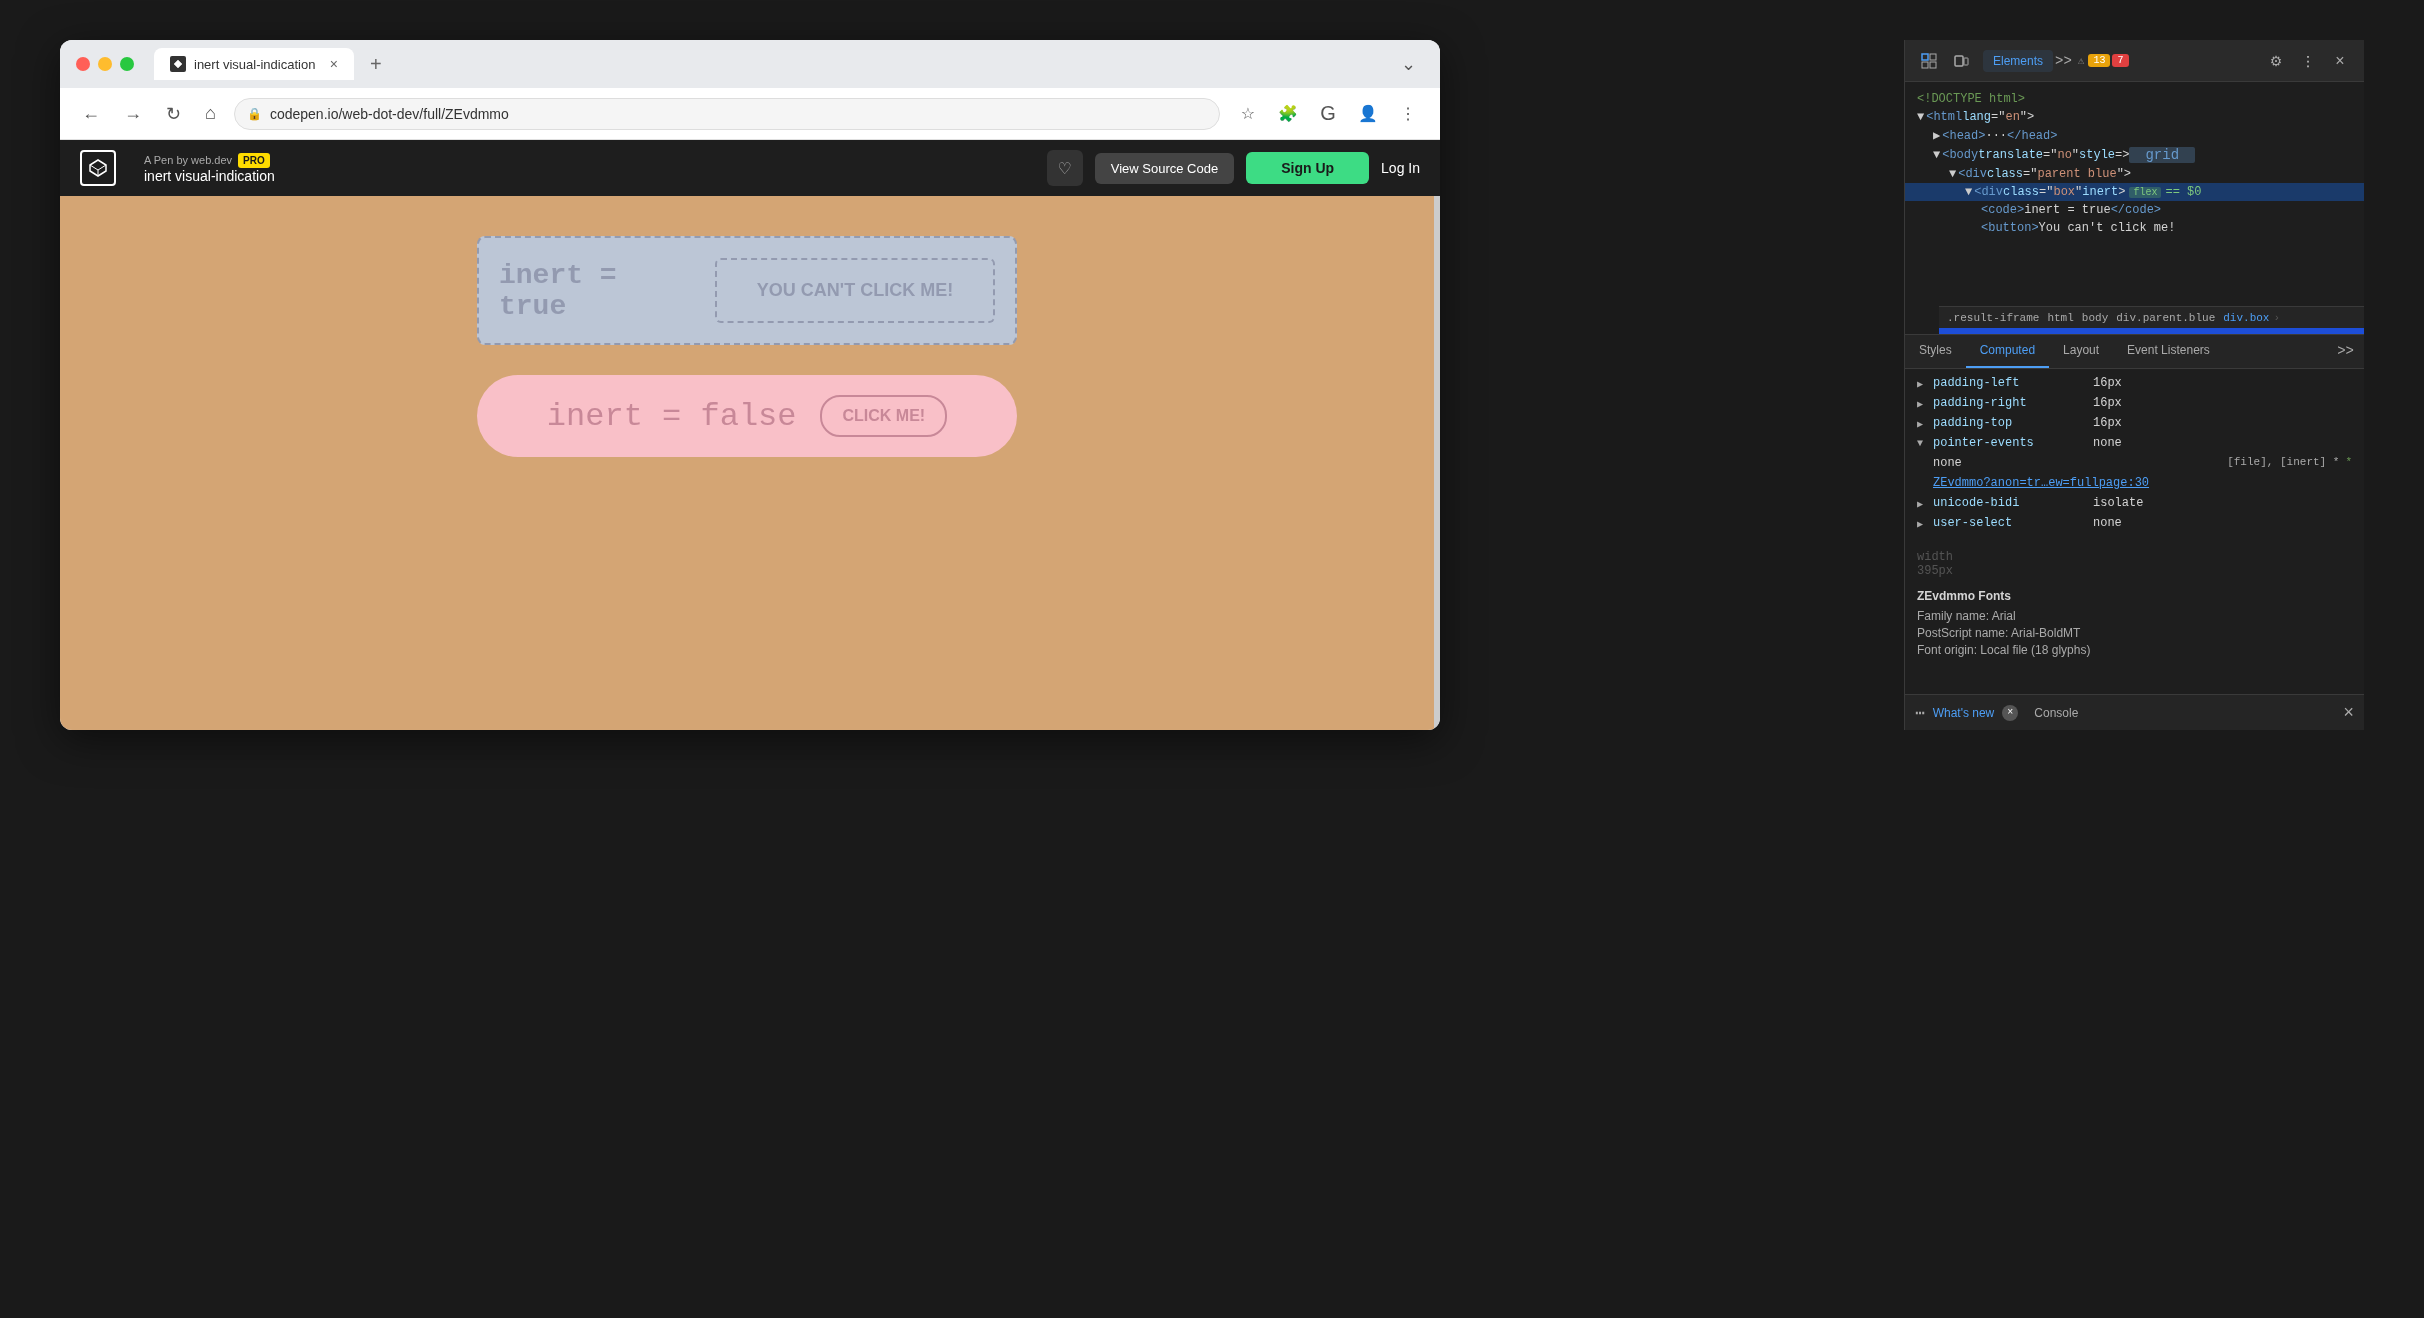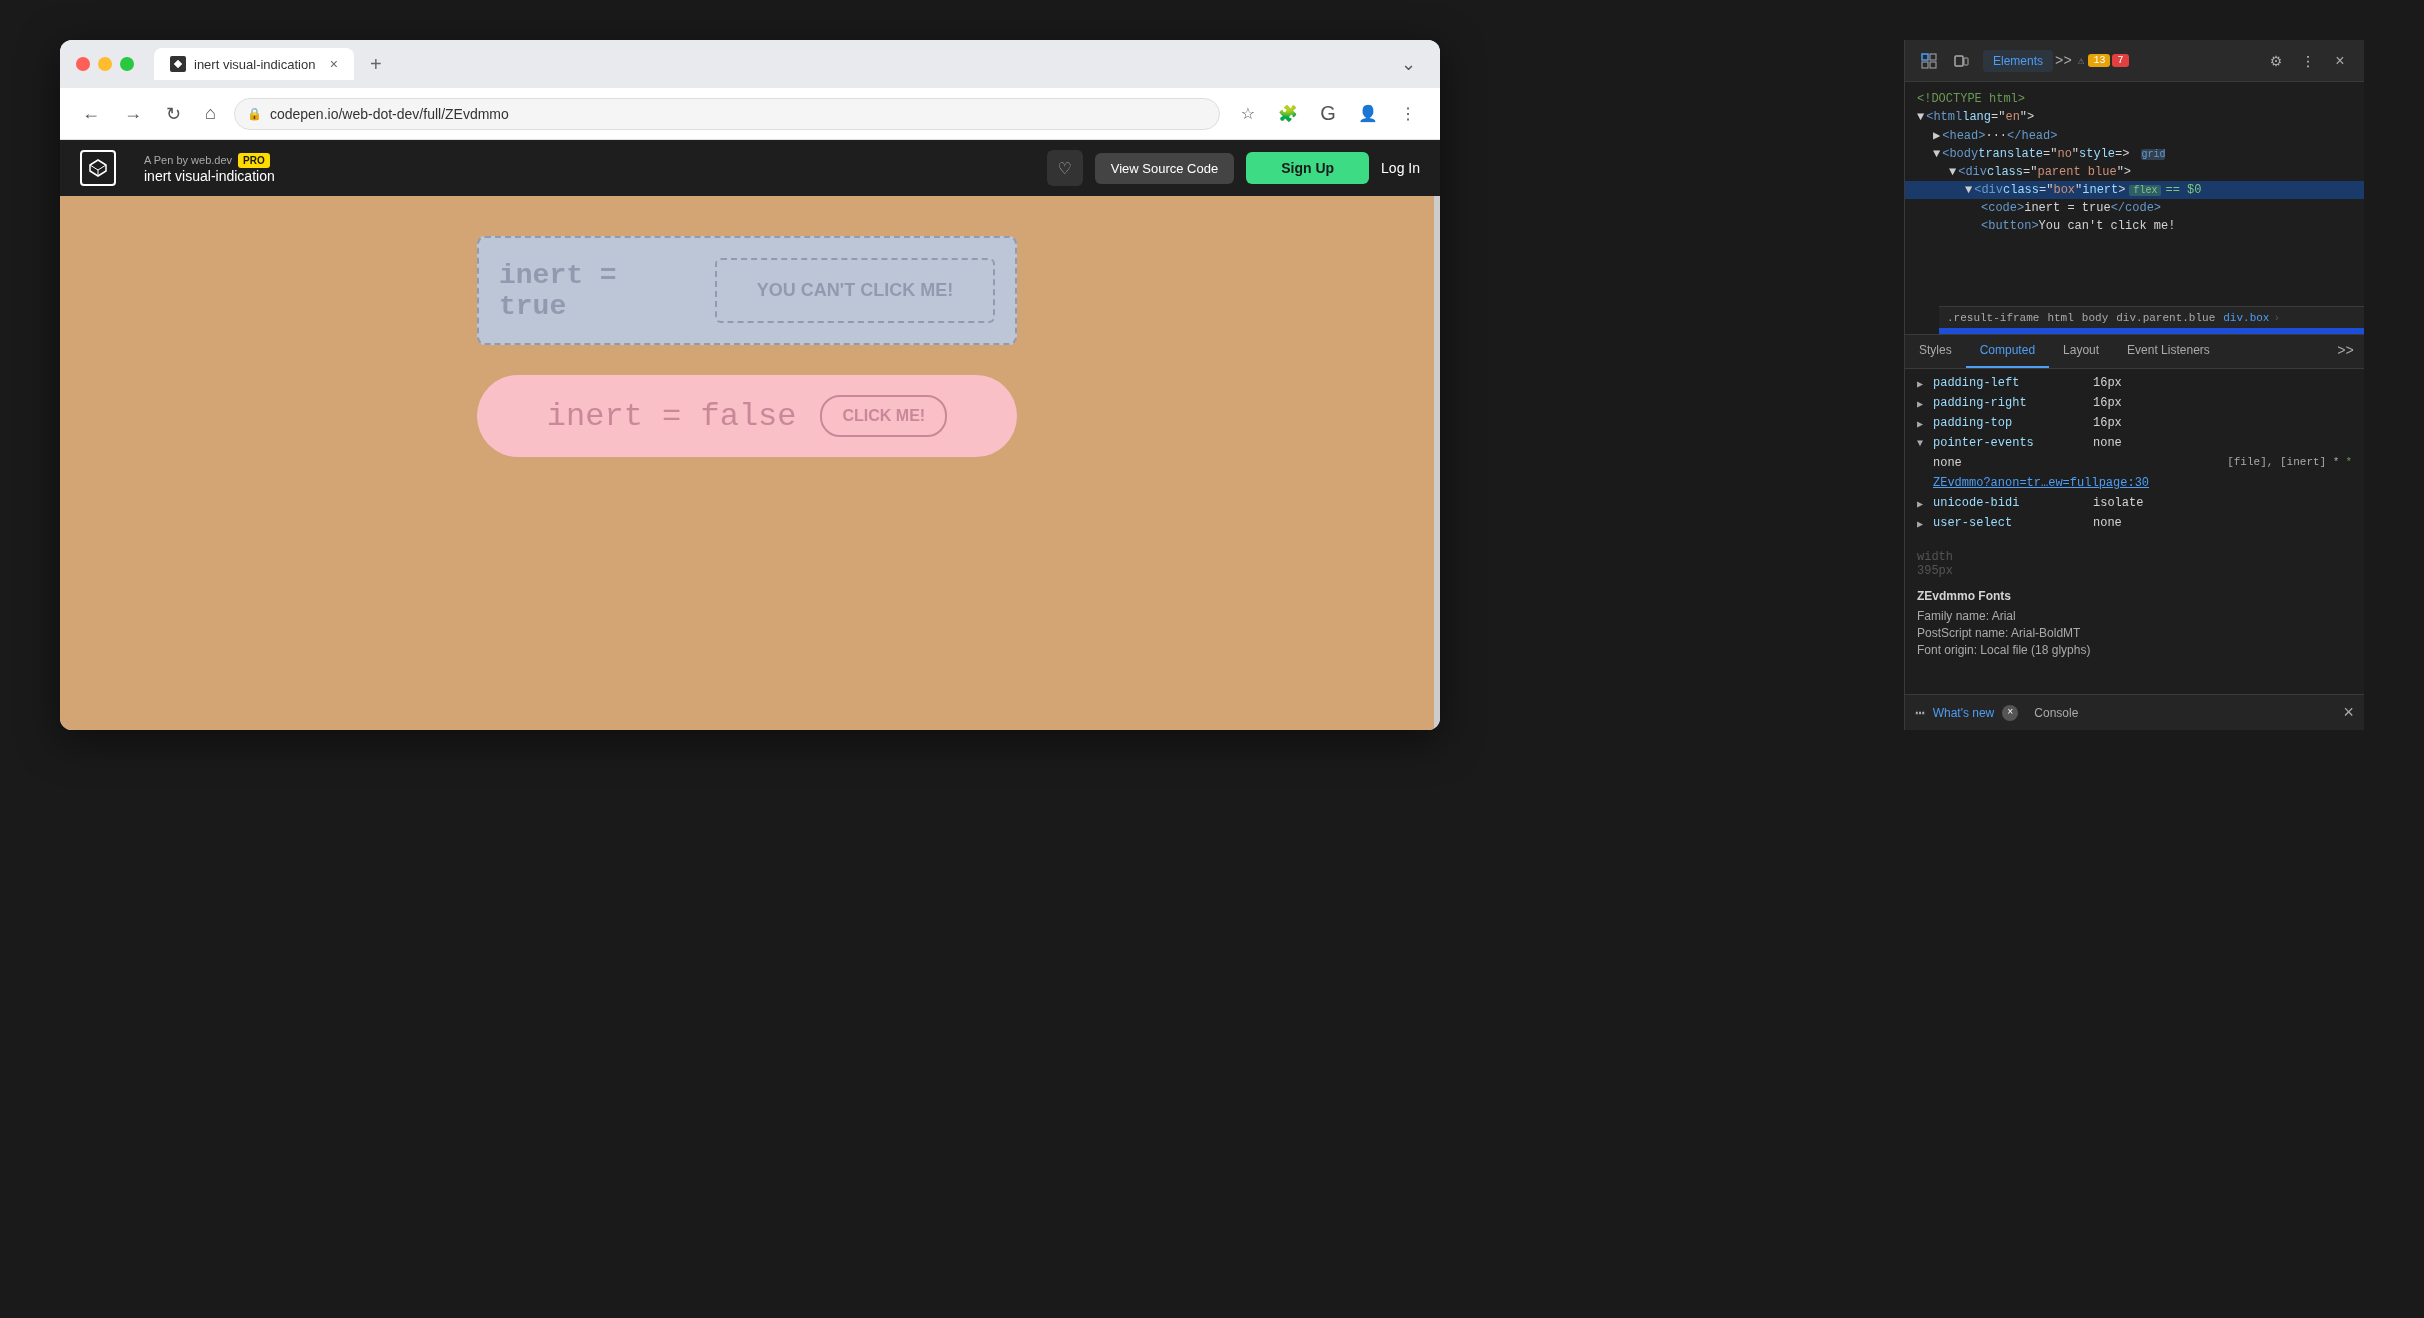--- a/index.html
+++ b/index.html
@@ -462,24 +462,24 @@
       color: #7ec87e;
       font-size: 10px;
       padding: 0px 4px;
       border-radius: 2px;
       margin-left: 4px;
     }
 
     .dom-badge-grid {
       background: rgba(100, 150, 200, 0.3);
       color: #6699cc;
-      font-size: 10px;
-      padding: 0px 0;
+      font-size: 14px;
+      padding: 0px 16px;
       border-radius: 2px;
-      margin-left: 12px;
+      margin-left: 0;
     }
 
     .dom-eq {
       color: #7ec87e;
       margin-left: 4px;
     }
 
     
     .devtools-breadcrumb {
       background: #252525;

